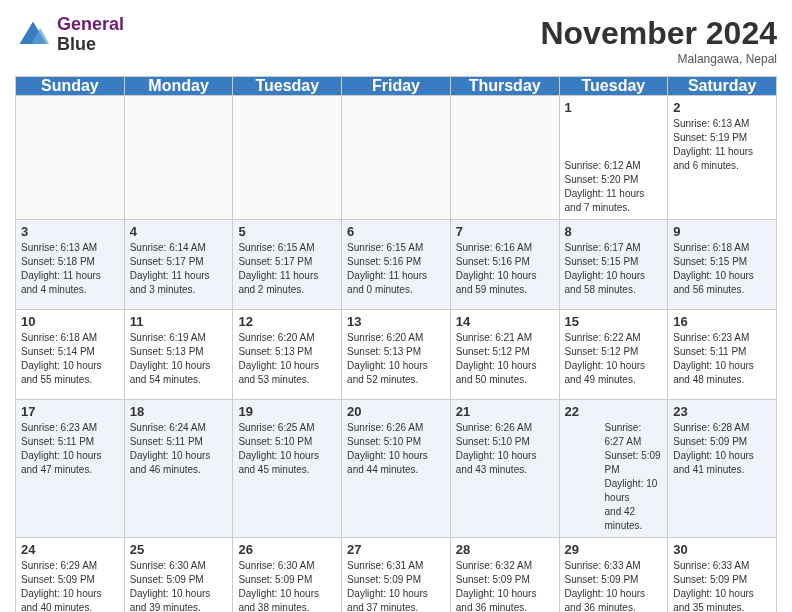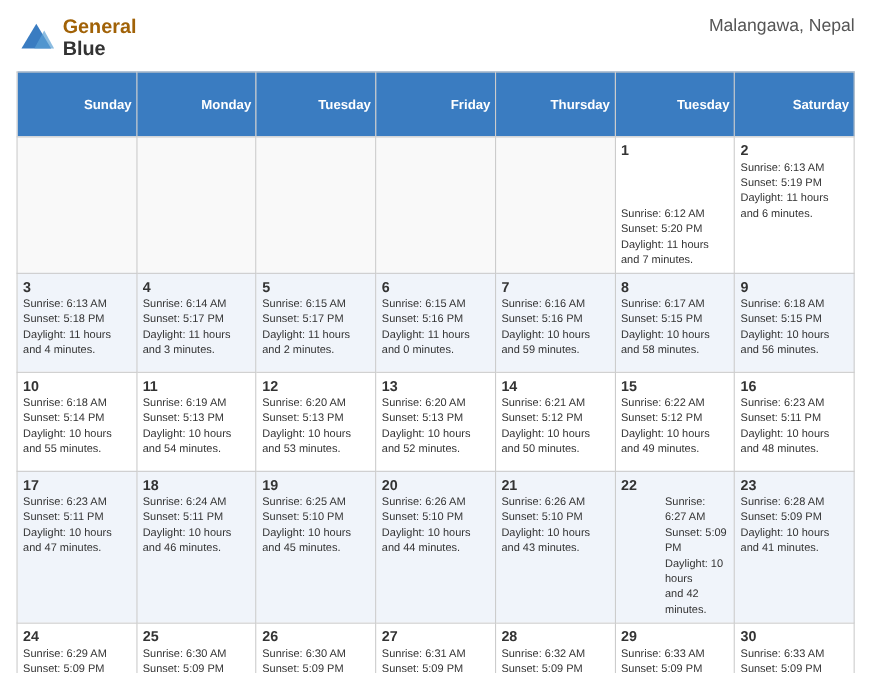--- a/index.html
+++ b/index.html
@@ -20,49 +20,49 @@
       display: flex;
       align-items: center;
       gap: 6px;
     }
     .logo-text {
       font-size: 18px;
       font-weight: bold;
       color: #333;
       line-height: 1.1;
     }
-    .logo-text .blue { color: #a16207; }
+    .logo-text .blue { color: #701a75; }
     .logo-icon {
       width: 36px;
       height: 36px;
     }
     .title-block {
       text-align: right;
     }
     .month-title {
       font-size: 32px;
       font-weight: bold;
       color: #333;
     }
     .subtitle {
-      font-size: 16px;
+      font-size: 12px;
       color: #555;
     }
     table {
       width: 100%;
       border-collapse: collapse;
       table-layout: fixed;
     }
     th {
       background-color: #3a7cc1;
       color: #fff;
-      font-size: 12px;
+      font-size: 16px;
       font-weight: bold;
-      padding: 22px 4px;
-      text-align: right;
+      padding: 0 4px;
+      text-align: center;
       border: 1px solid #ccc;
     }
     td {
       border: 1px solid #ccc;
       vertical-align: top;
       padding: 4px 5px;
       font-size: 10px;
       color: #333;
       height: 90px;
       background: #fff;
@@ -97,20 +97,21 @@
     <svg class="logo-icon" viewBox="0 0 40 40">
       <polygon points="20,5 35,30 5,30" fill="#3a7cc1"></polygon>
       <polygon points="28,12 38,30 18,30" fill="#5a9fd4" opacity="0.7"></polygon>
     </svg>
     <div class="logo-text">
       <span class="blue">General</span><br>
       <span>Blue</span>
     </div>
   </div>
   <div class="title-block">
+    <div class="month-title">November 2024</div>
     <div class="subtitle">Malangawa, Nepal</div>
   </div>
 </div>
 
 <table>
   <thead>
     <tr>
     <th>Sunday</th>
         <th>Monday</th>
         <th>Tuesday</th>

